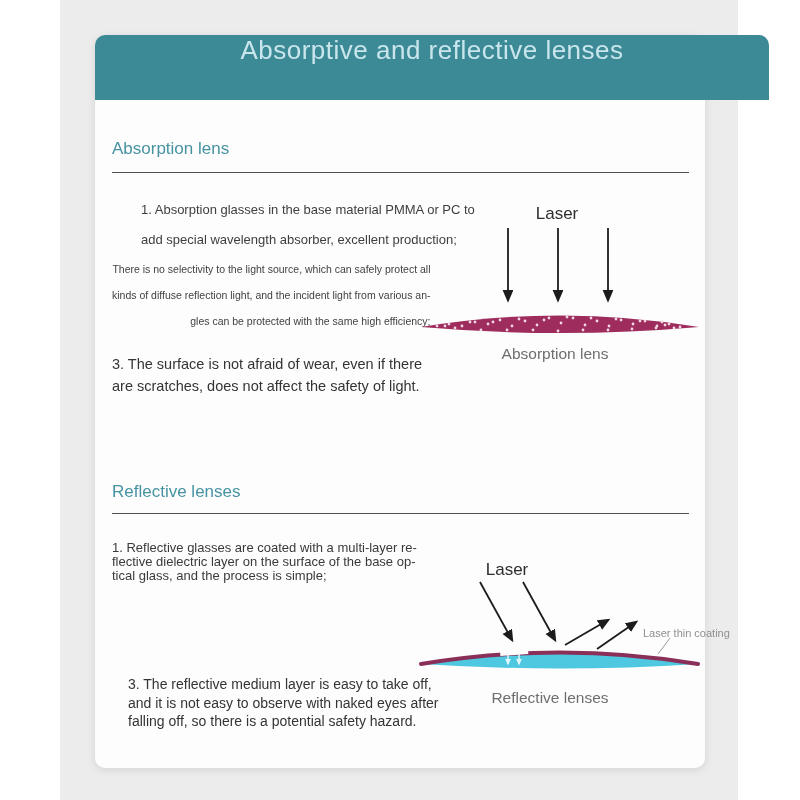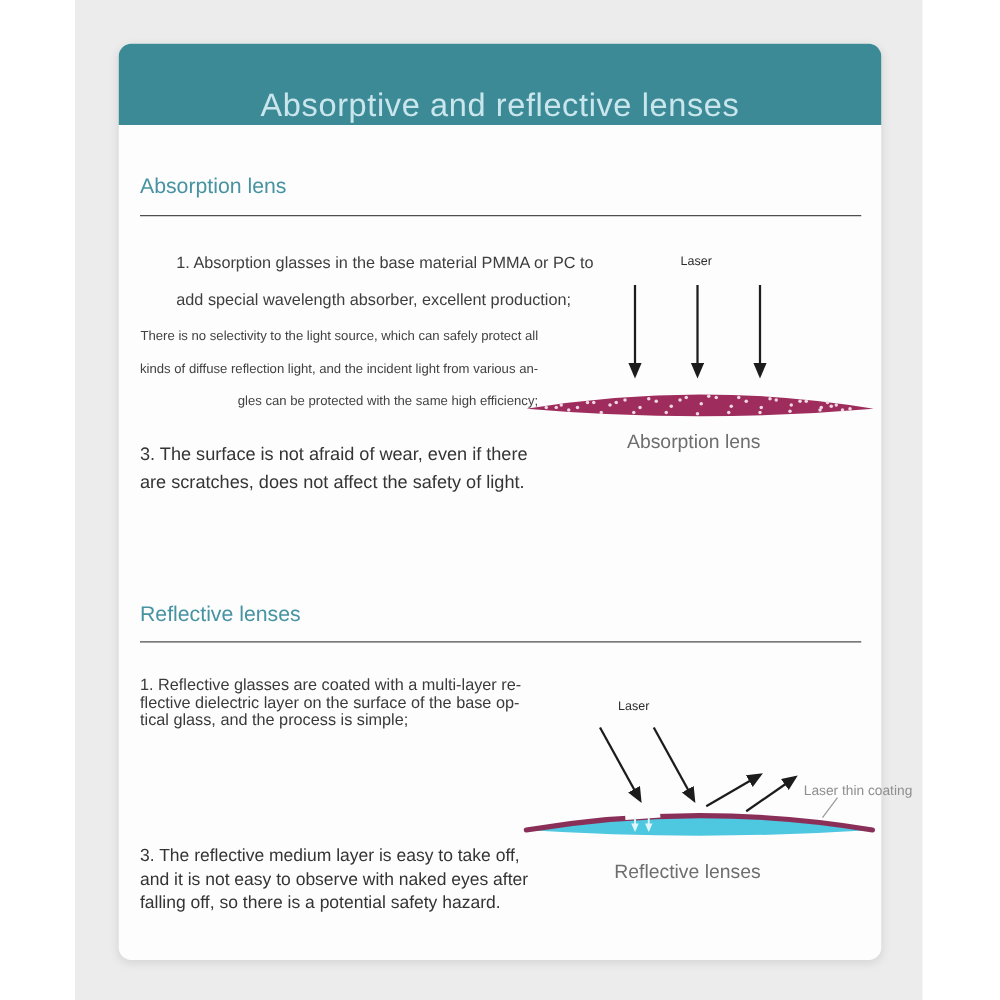--- a/index.html
+++ b/index.html
@@ -10,44 +10,44 @@
   .gray-panel{
     position:absolute;left:60px;top:0;width:678px;height:800px;
     background:#ececec;
   }
   .card{
     position:absolute;left:95px;top:35px;width:610px;height:733px;
     background:#fdfdfd;border-radius:10px;
     box-shadow:0 2px 8px rgba(0,0,0,0.10);
   }
   .banner{
-    position:absolute;left:0;top:0;width:610px;height:65px;
+    position:absolute;left:0;top:0;width:674px;height:65px;
     background:#3d8a97;border-radius:10px 10px 0 0;
-    display:flex;align-items:flex-end;justify-content:center;
+    display:flex;align-items:flex-start;justify-content:center;
   }
   .banner-title{
     color:#c9e6ec;font-size:26px;letter-spacing:0.5px;
   }
   .section-heading{
     position:absolute;left:17px;color:#4793a2;font-size:17px;
   }
   .rule{
     position:absolute;left:17px;width:577px;height:0;
     border-top:1px solid #4f4f4f;
   }
   .para{
     position:absolute;left:17px;color:#3e3e3e;white-space:pre;
   }
   .p-mid{font-size:13px;line-height:30px;}
   .p-small{font-size:10.5px;line-height:26px;color:#424242;text-align:right;}
   .p-big1{font-size:14.5px;line-height:22px;color:#343434;}
   .p-mid2{font-size:13px;line-height:14px;color:#3a3a3a;}
   .p-big2{font-size:14px;line-height:18.5px;color:#343434;}
   .laser-label{
-    position:absolute;color:#2e2e2e;font-size:10px;text-align:center;width:60px;
+    position:absolute;color:#2e2e2e;font-size:17px;text-align:center;width:60px;
   }
   .diagram-caption{
     position:absolute;color:#6e6e6e;font-size:15.5px;text-align:center;width:200px;
   }
   .annotation{
     position:absolute;color:#8f8f8f;font-size:11px;white-space:nowrap;
   }
   .dsvg{position:absolute;}
 </style>
 </head>
@@ -135,21 +135,21 @@
   </svg>
 
   <div class="diagram-caption" style="left:360px;top:310px;">Absorption lens</div>
 
   <div class="section-heading" style="top:447px;">Reflective lenses</div>
   <div class="rule" style="top:478px;"></div>
 
   <div class="para p-mid2" style="top:506px;">1. Reflective glasses are coated with a multi-layer re-
 flective dielectric layer on the surface of the base op-
 tical glass, and the process is simple;</div>
-  <div class="para p-big2" style="top:640px;">3. The reflective medium layer is easy to take off,
+  <div class="para p-big2" style="top:640px;margin-left:16px;">3. The reflective medium layer is easy to take off,
 and it is not easy to observe with naked eyes after
 falling off, so there is a potential safety hazard.</div>
 
   <div class="laser-label" style="left:382px;top:525px;">Laser</div>
 
   <svg class="dsvg" style="left:320px;top:540px;" width="290" height="105" viewBox="0 0 290 105">
     <defs>
       <marker id="ah2" markerWidth="8" markerHeight="8" refX="5.5" refY="3" orient="auto">
         <path d="M0,0 L7,3 L0,6 Z" fill="#1c1c1c"></path>
       </marker>

